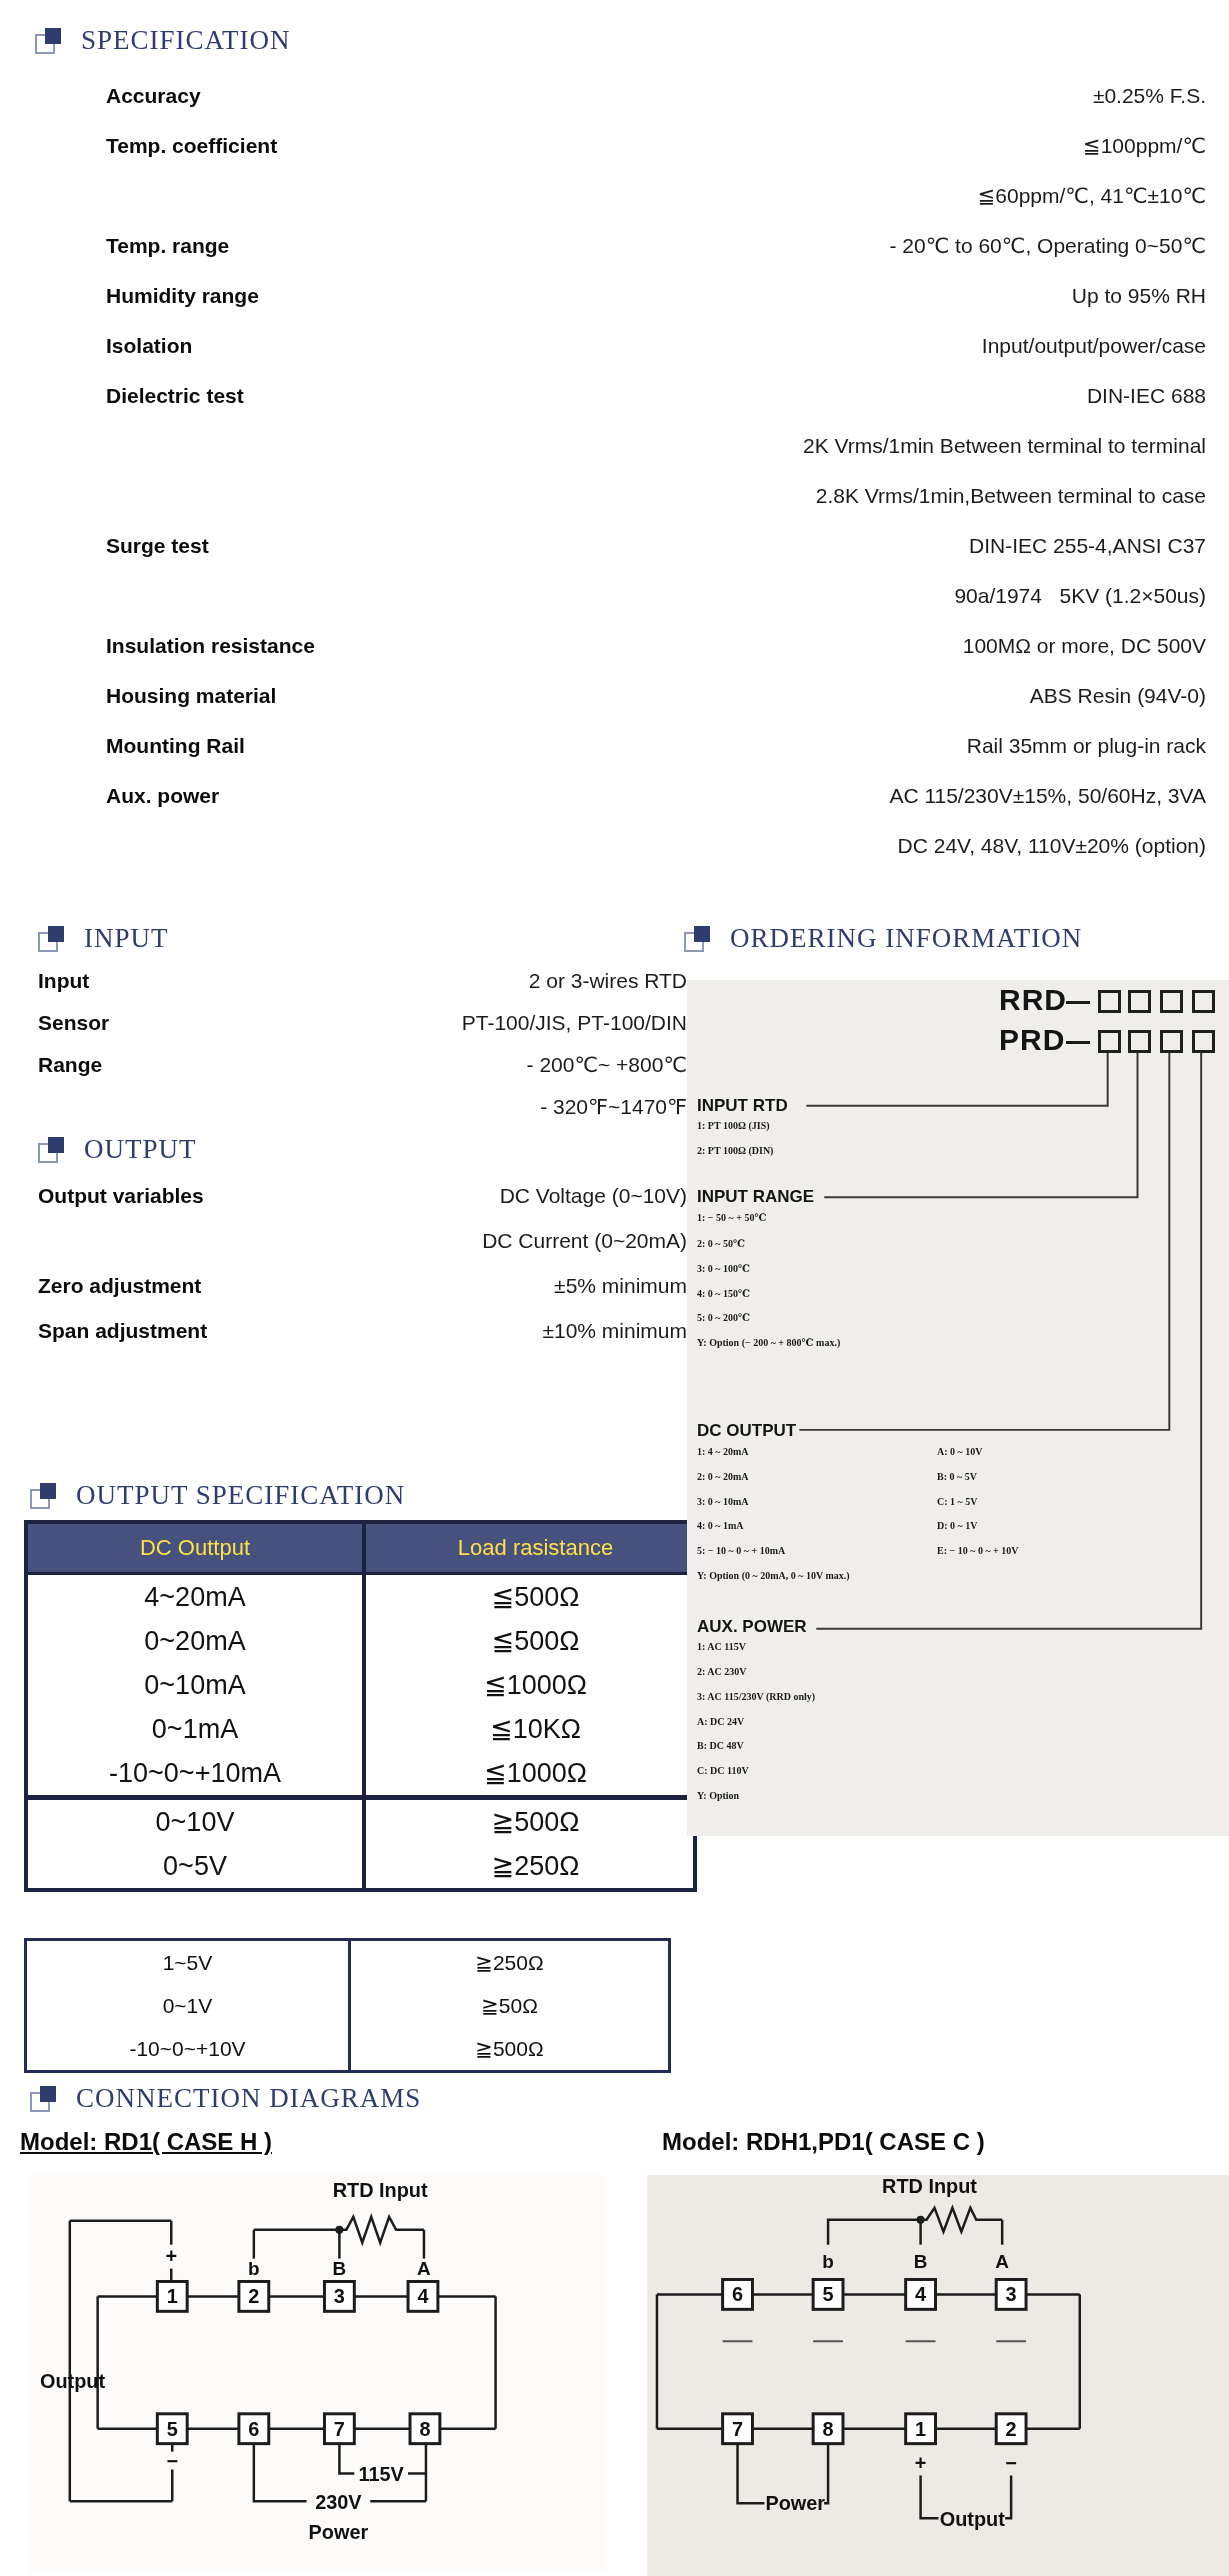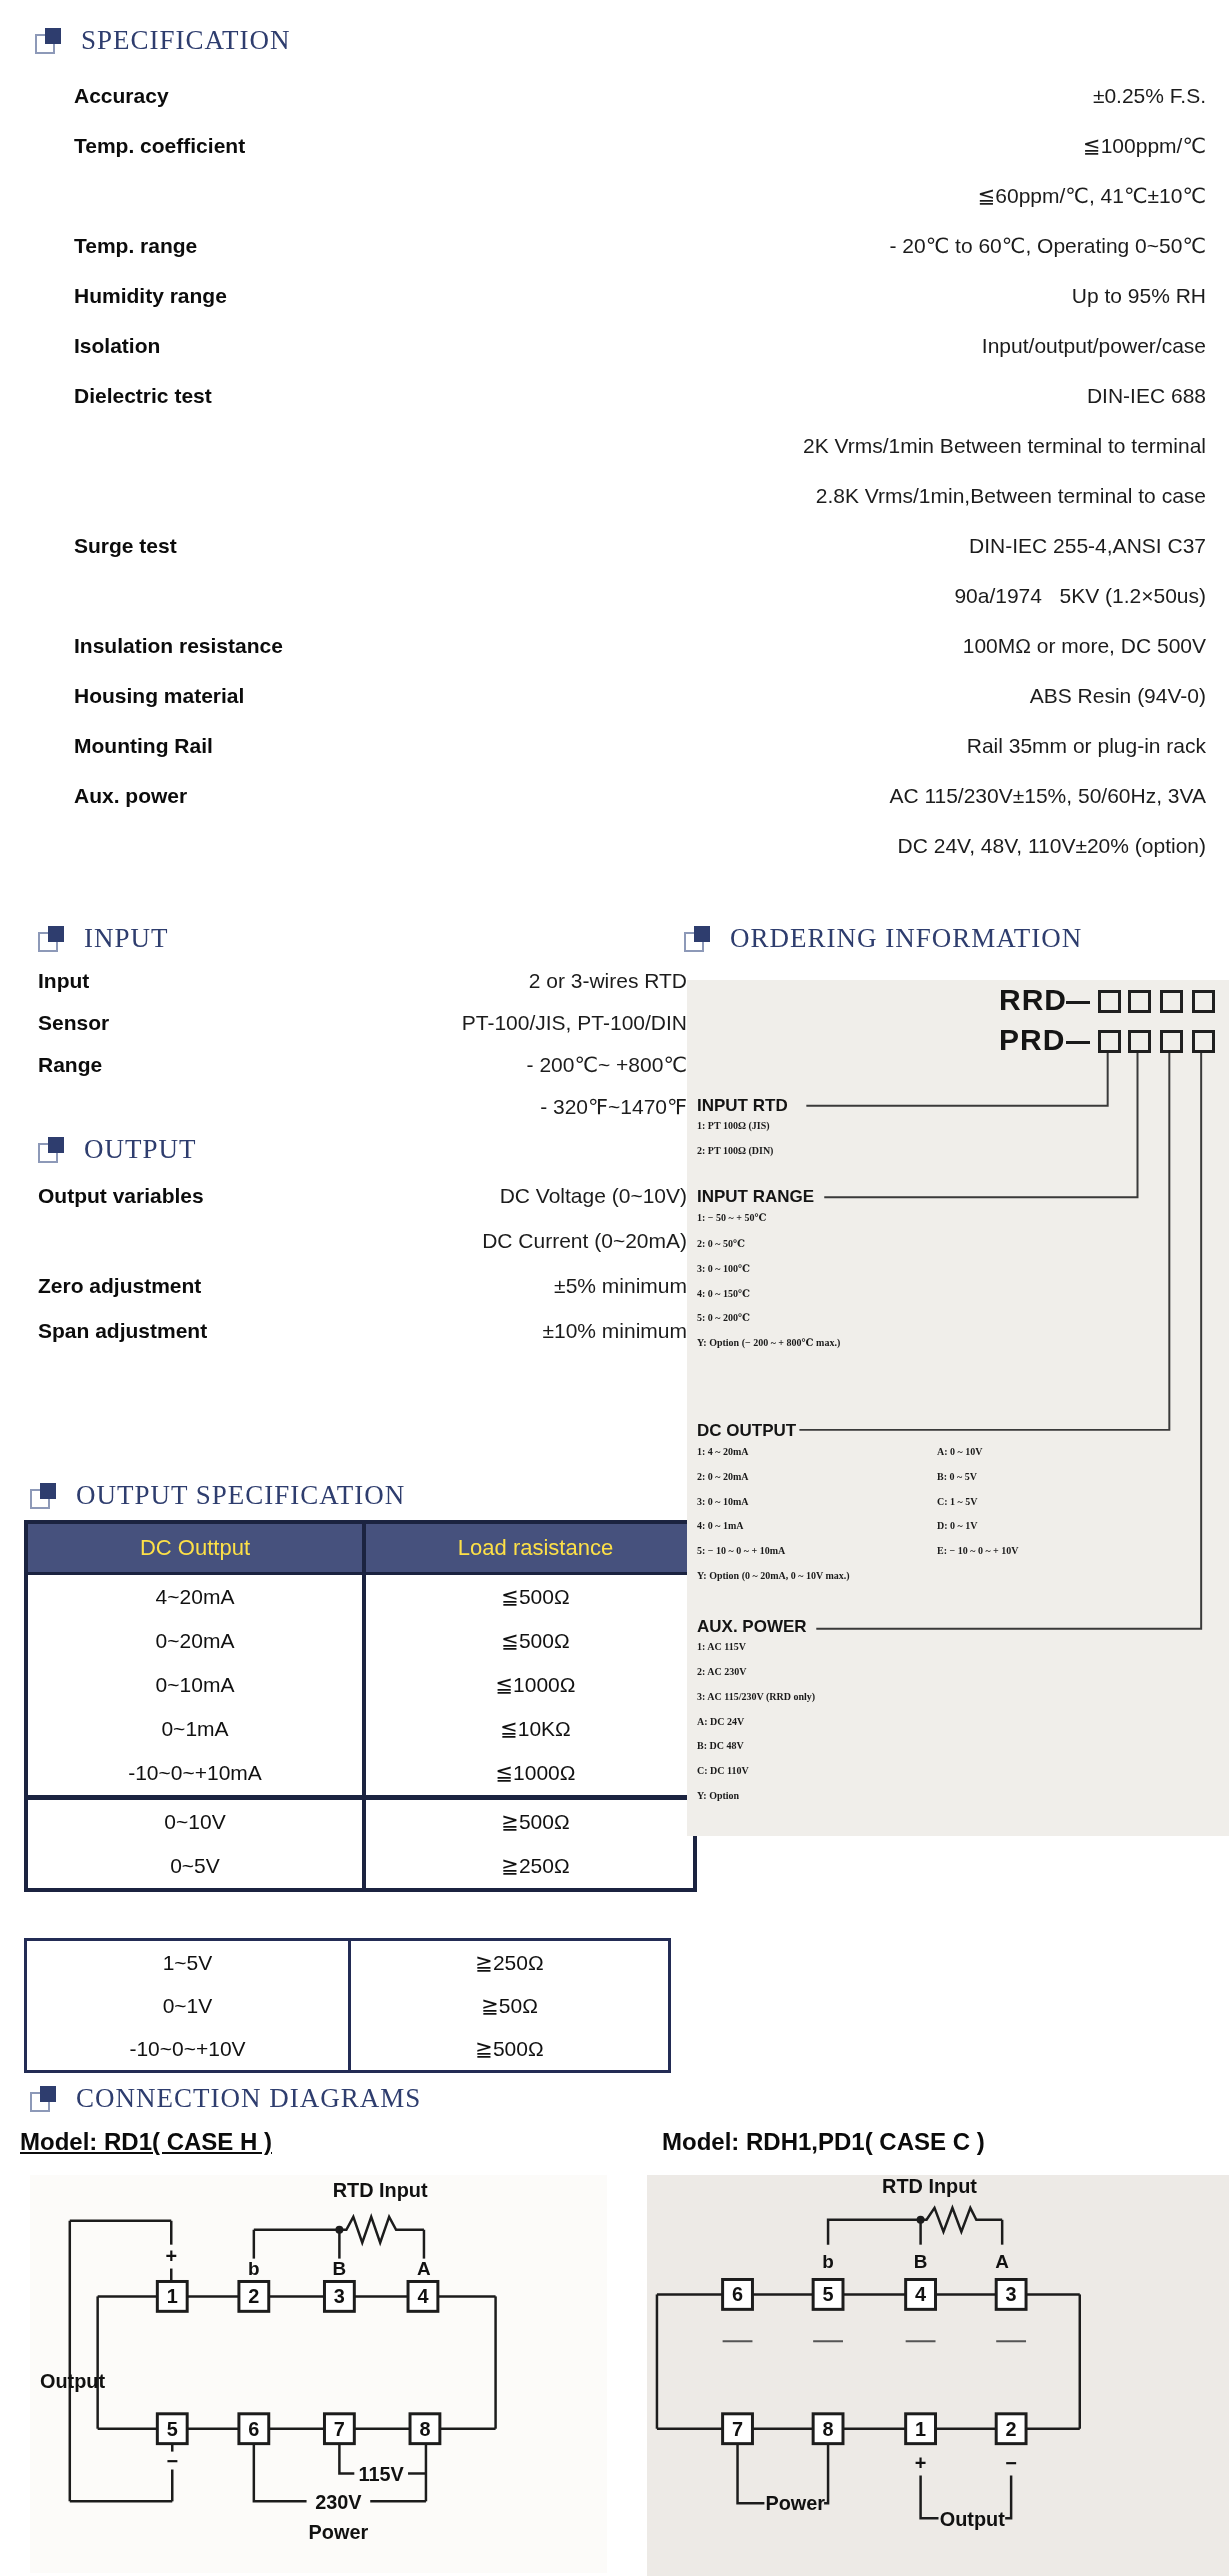--- a/index.html
+++ b/index.html
@@ -8,31 +8,31 @@
   .sec-head{position:absolute;display:flex;align-items:center;gap:19px;height:32px;}
   .sec-icon{position:relative;width:27px;height:27px;flex:0 0 auto;}
   .sec-icon .back{position:absolute;left:0;bottom:0;width:16px;height:16px;border:2px solid #8d99b8;background:#fff;}
   .sec-icon .front{position:absolute;right:1px;top:1px;width:16px;height:16px;background:#2e3d6e;}
   .sec-title{font-family:"Liberation Serif","DejaVu Serif",serif;font-size:27px;color:#2e3d6e;letter-spacing:1px;white-space:nowrap;}
   .kv-rows{position:absolute;}
   .kv-row{display:flex;justify-content:space-between;align-items:center;}
   .kv-label{font-weight:bold;font-size:21px;color:#0c0c0c;white-space:pre;}
   .kv-value{font-size:21px;color:#1c1c1c;white-space:pre;}
   .spec-rows{left:0;top:71px;width:1229px;}
-  .spec-rows .kv-row{height:50px;padding:0 23px 0 74px;}
+  .spec-rows .kv-row{height:50px;padding:0 23px 0 106px;}
   .in-rows{left:0;top:960px;width:689px;}
   .in-rows .kv-row{height:42px;padding:0 2px 0 38px;}
   .out-rows{left:0;top:1173px;width:689px;}
   .out-rows .kv-row{height:45px;padding:0 2px 0 38px;}
   
   .tbl{position:absolute;background:#fff;border:4px solid #1b2340;}
   .tbl .thead{display:flex;height:48px;background:#46517d;color:#fde047;border-bottom:3px solid #1b2340;}
   .tbl .thead .c{display:flex;align-items:center;justify-content:center;font-size:22px;}
   .tbl .trow{display:flex;height:44px;}
-  .tbl .trow .c{display:flex;align-items:center;justify-content:center;font-size:21px;}
+  .tbl .trow .c{display:flex;align-items:center;justify-content:center;font-size:27px;}
   .tbl .c1{width:334px;border-right:4px solid #1b2340;}
   .tbl .c2{flex:1;padding-left:12px;}
   .tbl .group2-first{border-top:5px solid #1b2340;}
   .tbl2{position:absolute;background:#fff;border:3px solid #232c55;}
   .tbl2 .trow{display:flex;height:43px;}
   .tbl2 .trow .c{display:flex;align-items:center;justify-content:center;font-size:21px;}
   .tbl2 .c1{width:321px;border-right:3px solid #232c55;}
   .tbl2 .c2{flex:1;}
   
   #ordering-panel{position:absolute;left:687px;top:980px;width:542px;height:856px;background:#f0eeea;}

